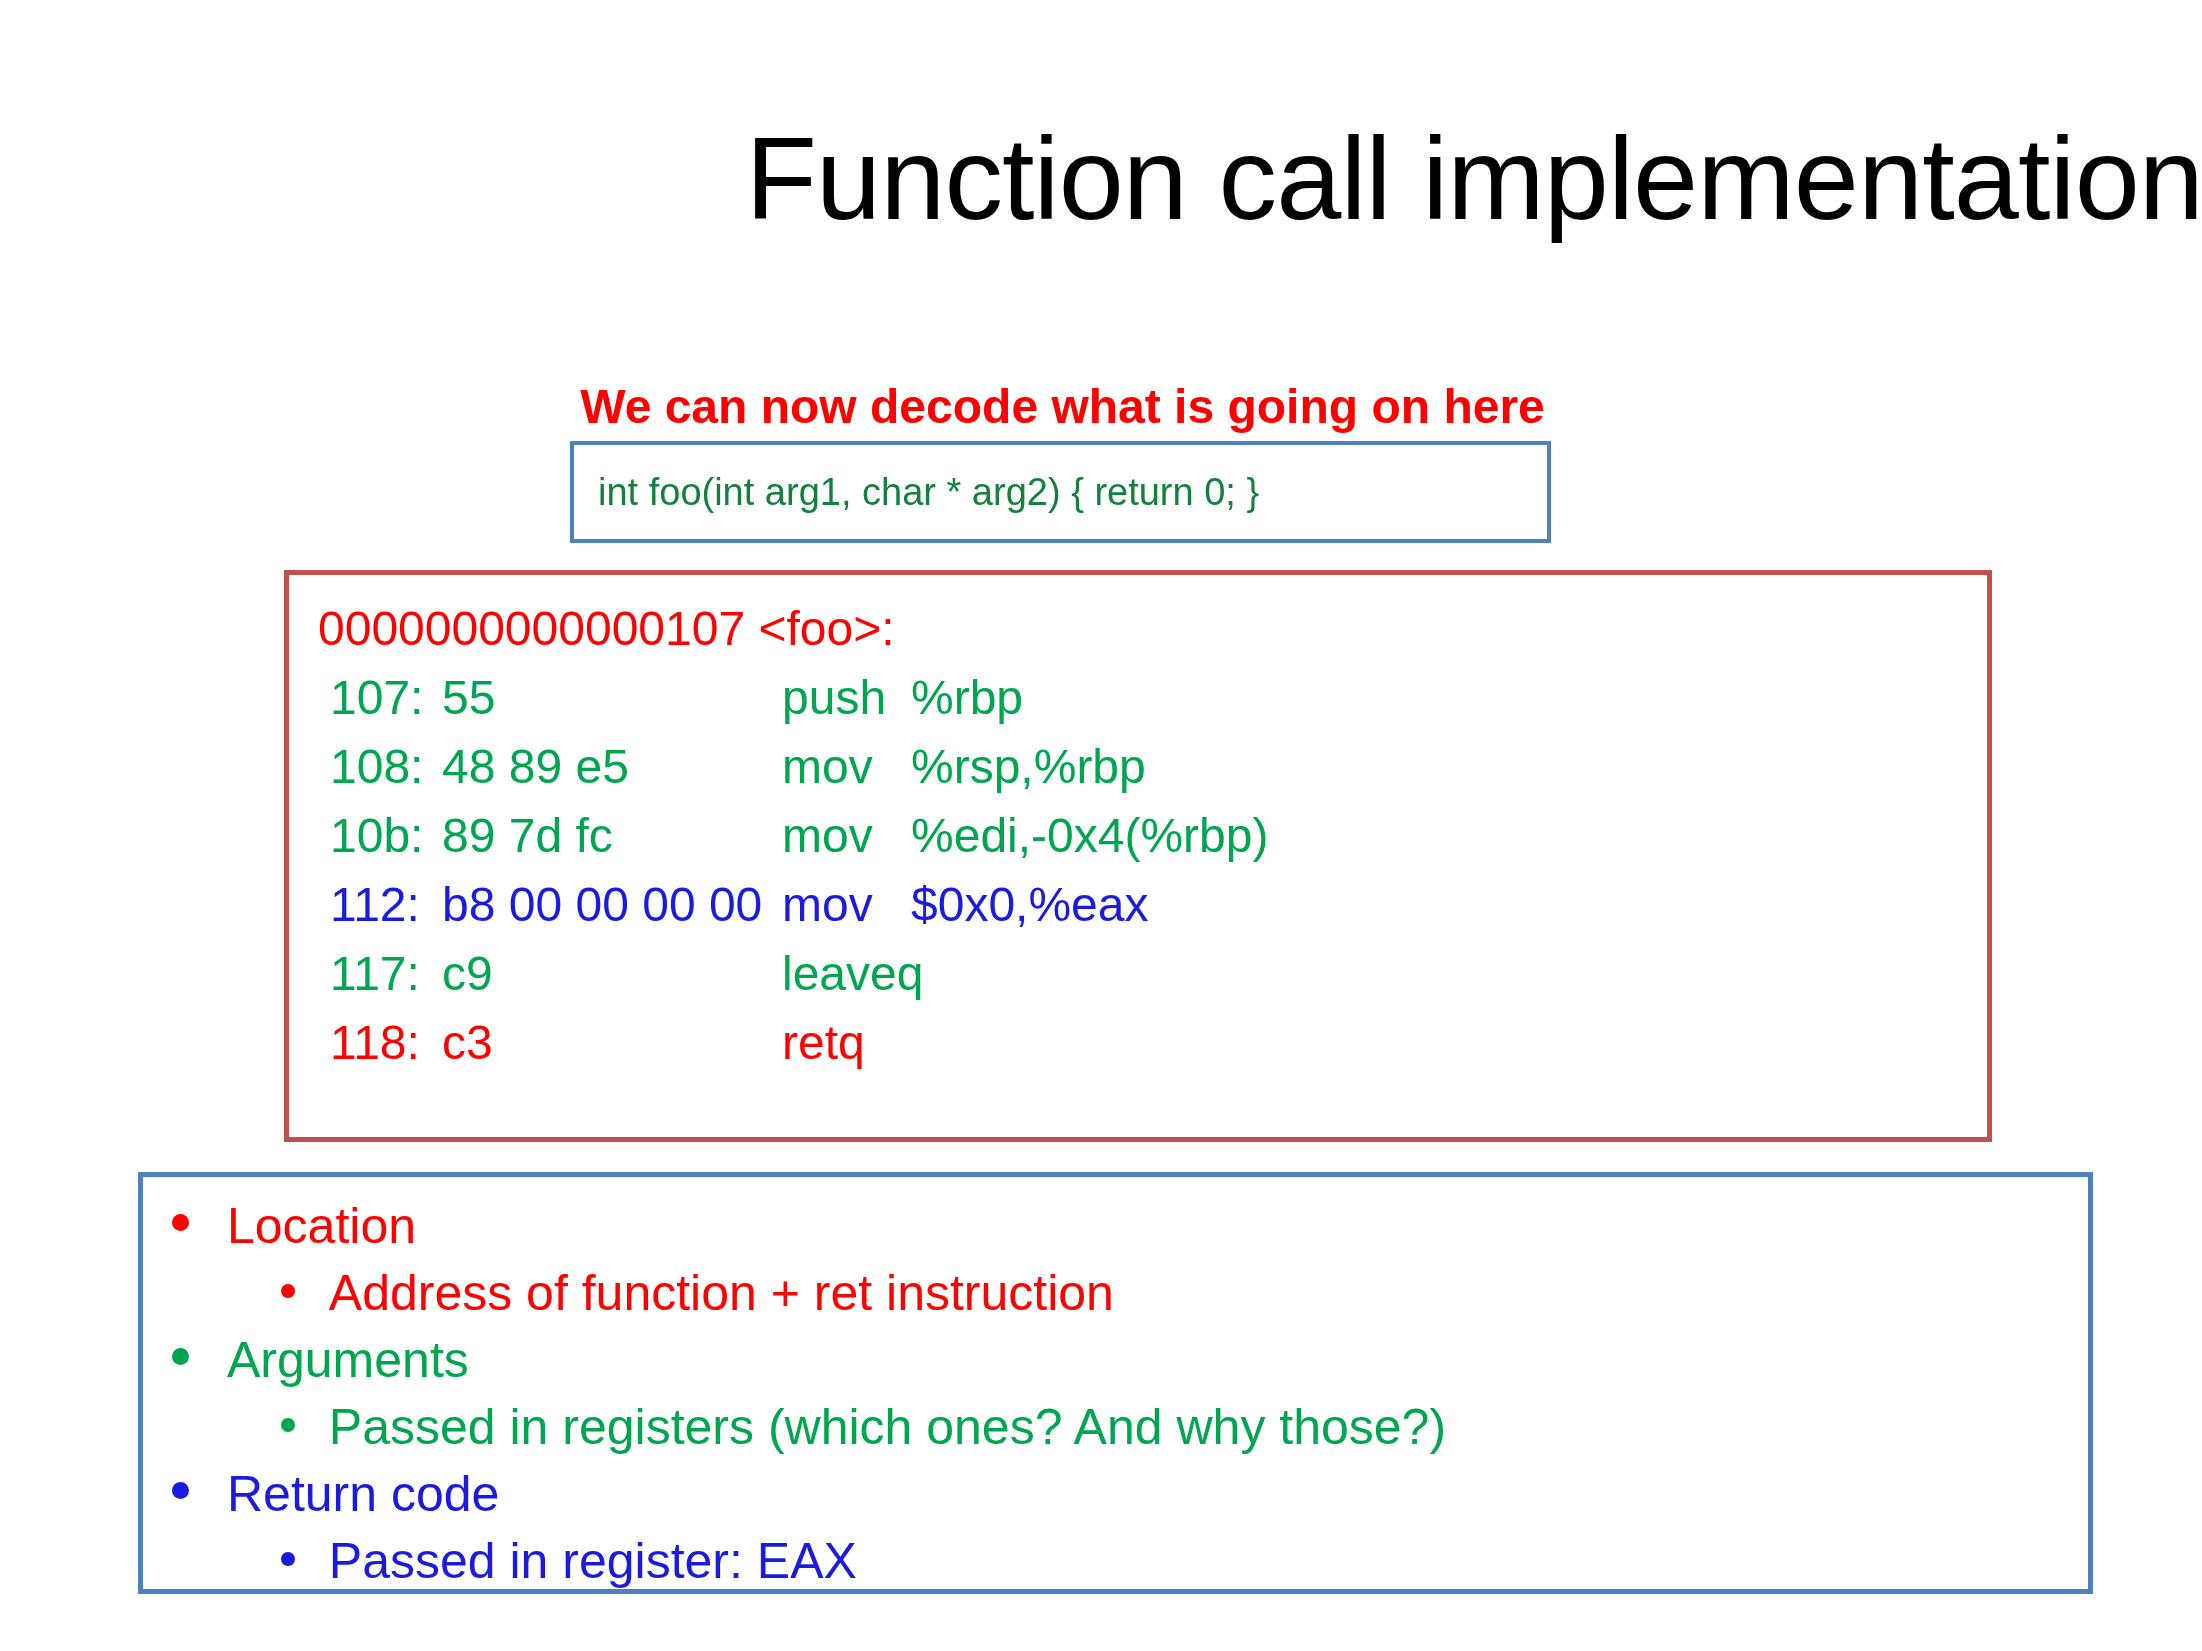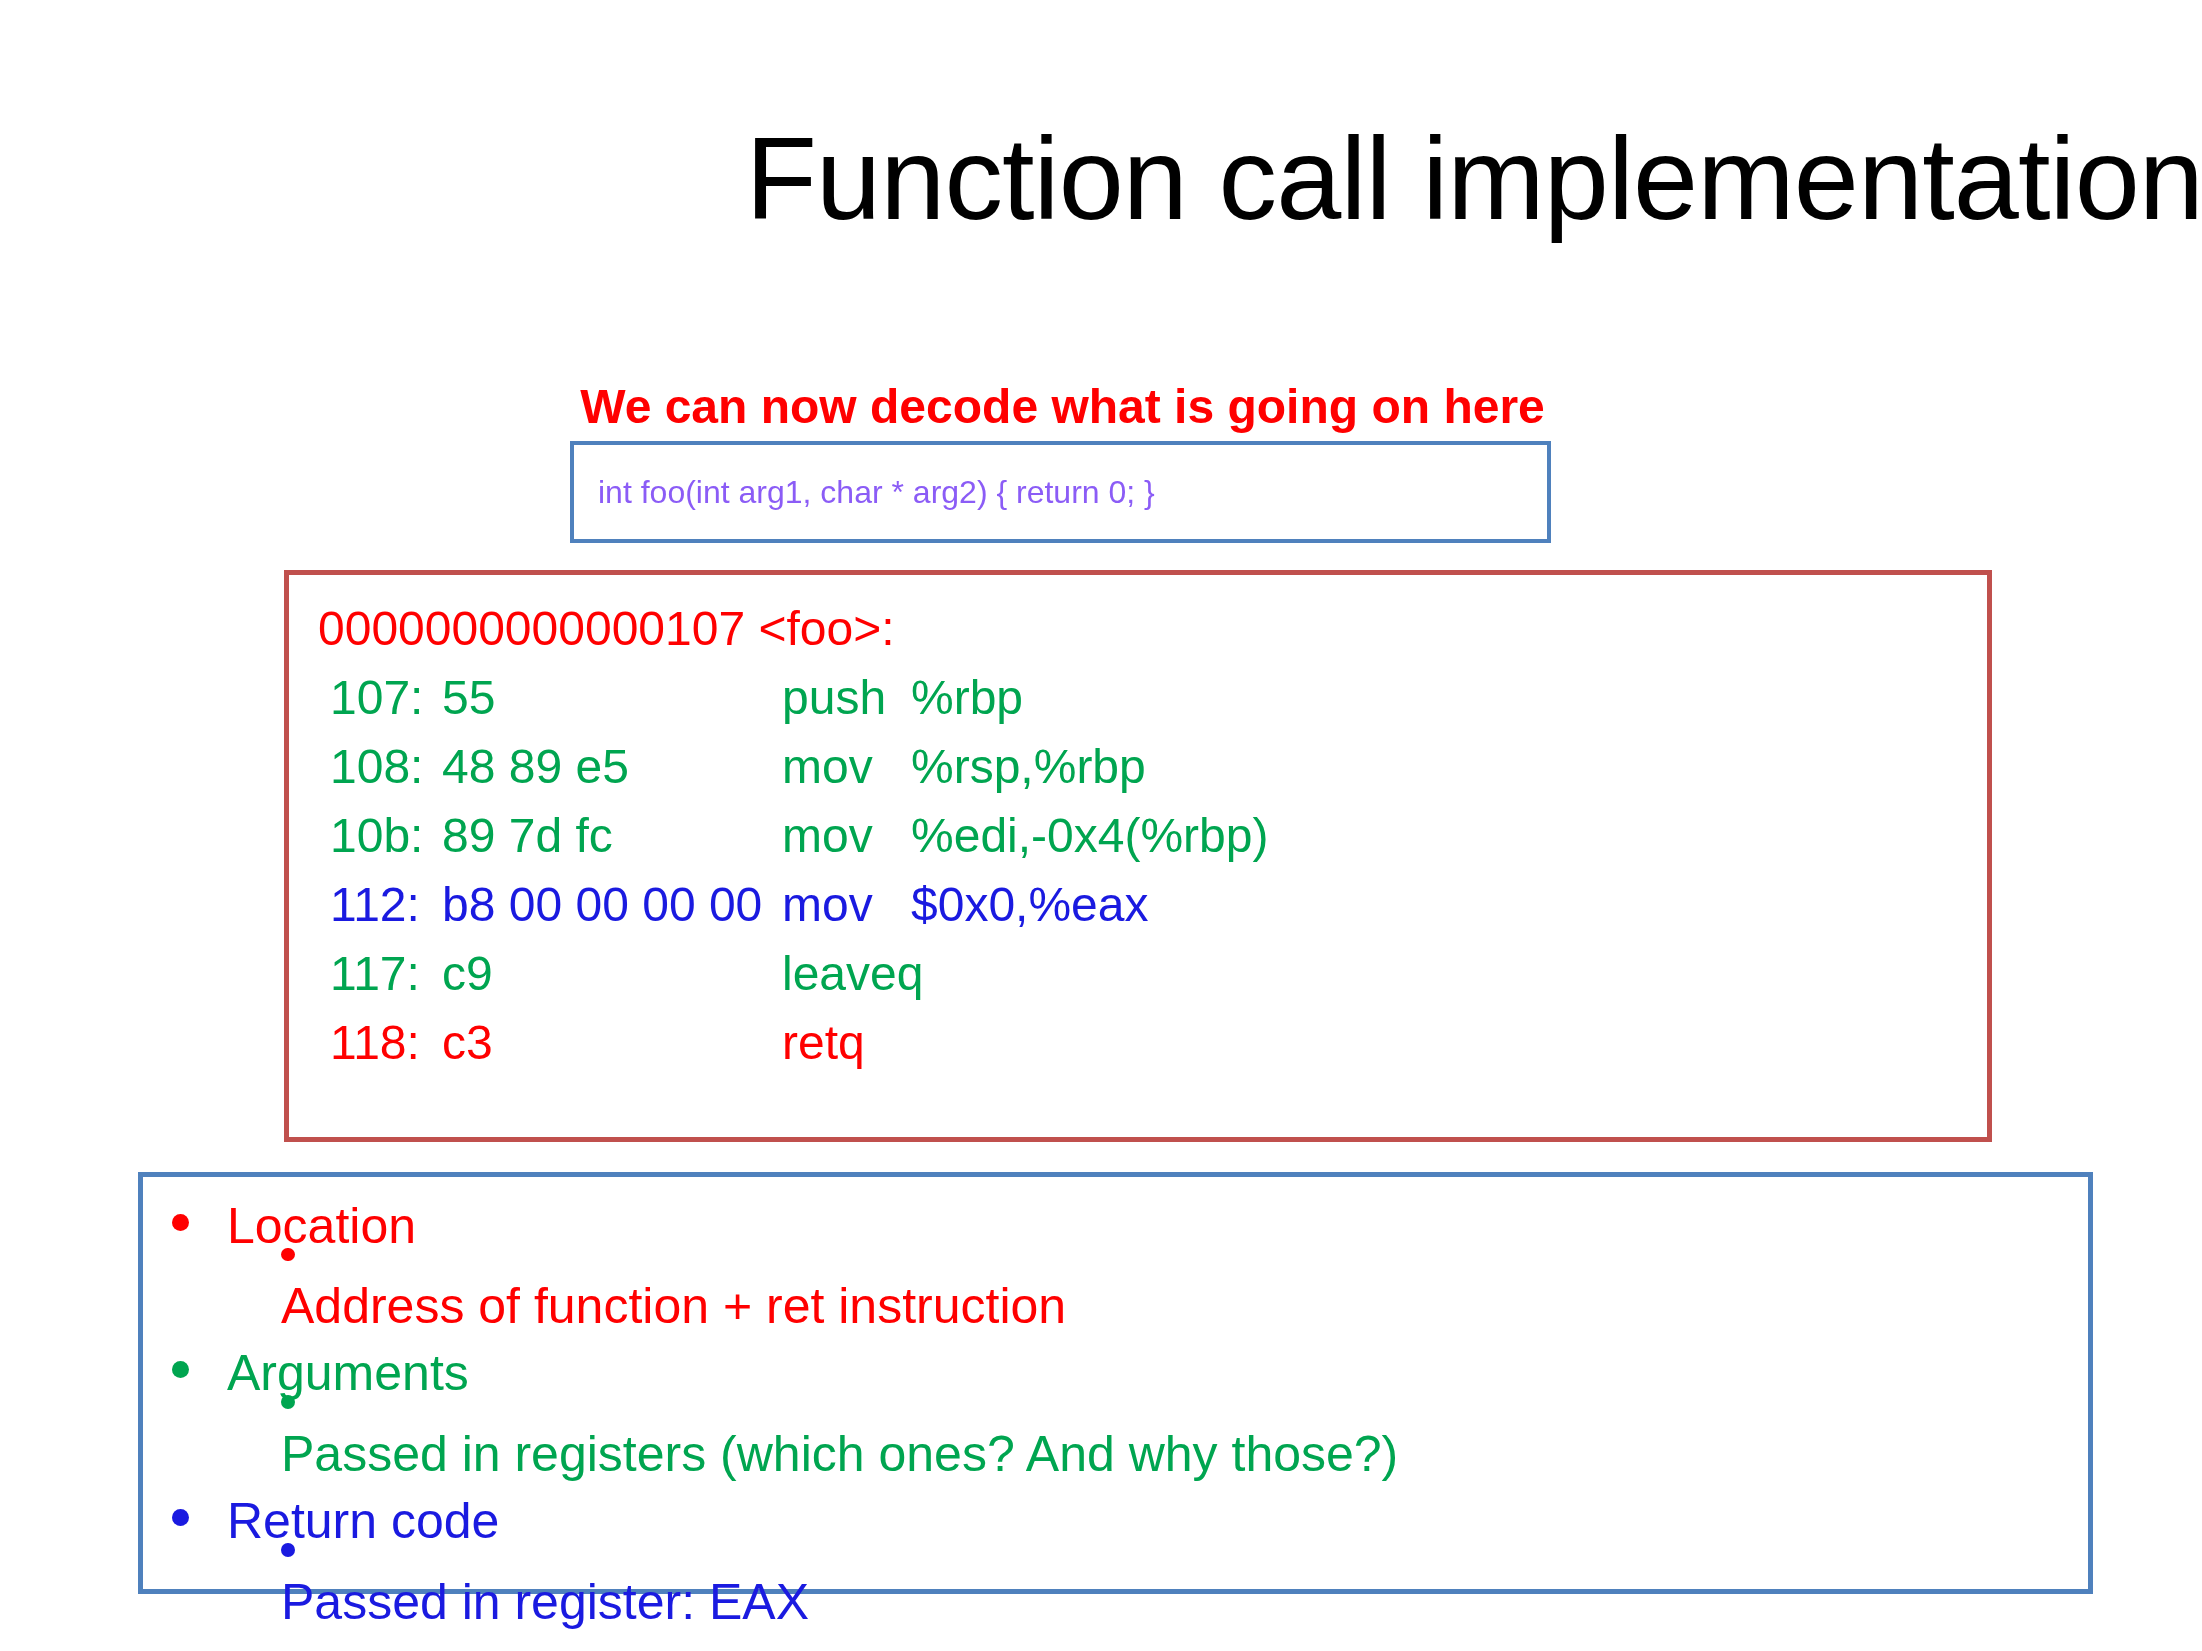--- a/index.html
+++ b/index.html
@@ -60,22 +60,22 @@
     height: 102px;
     box-sizing: border-box;
     border: 4.3px solid #4F81BD;
     background: #ffffff;
     display: flex;
     align-items: center;
     justify-content: flex-start;
     padding-left: 24px;
   }
   .signature-text {
-    font-size: 32px;
-    color: #8b5cf6;
+    font-size: 38px;
+    color: #15803d;
     white-space: nowrap;
   }
 
   
   .disasm-box {
     position: absolute;
     left: 284px;
     top: 570px;
     width: 1708px;
     height: 572px;
@@ -114,21 +114,21 @@
     border: 5.2px solid #4F81BD;
     background: #ffffff;
     padding: 15.5px 0 0 0;
   }
   .bullet {
     display: flex;
     align-items: baseline;
     white-space: nowrap;
   }
   .bullet.level1 { padding-left: 29px;  font-size: 50px; line-height: 67px; }
-  .bullet.level2 { padding-left: 138px; font-size: 50px; line-height: 67px; flex-direction: column; }
+  .bullet.level2 { padding-left: 138px; font-size: 50px; line-height: 67px; }
 
   .bullet .dot {
     display: inline-block;
     border-radius: 50%;
     flex: 0 0 auto;
     position: relative;
     top: -12px;
   }
   .bullet.level1 .dot { width: 17px; height: 17px; margin-right: 38px; }
   .bullet.level2 .dot { width: 13.8px; height: 13.8px; margin-right: 34px; }

